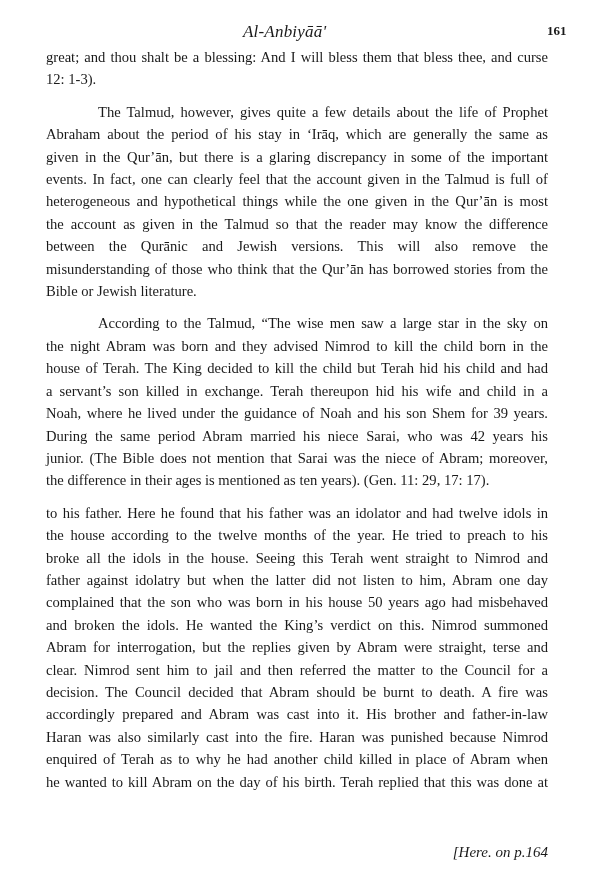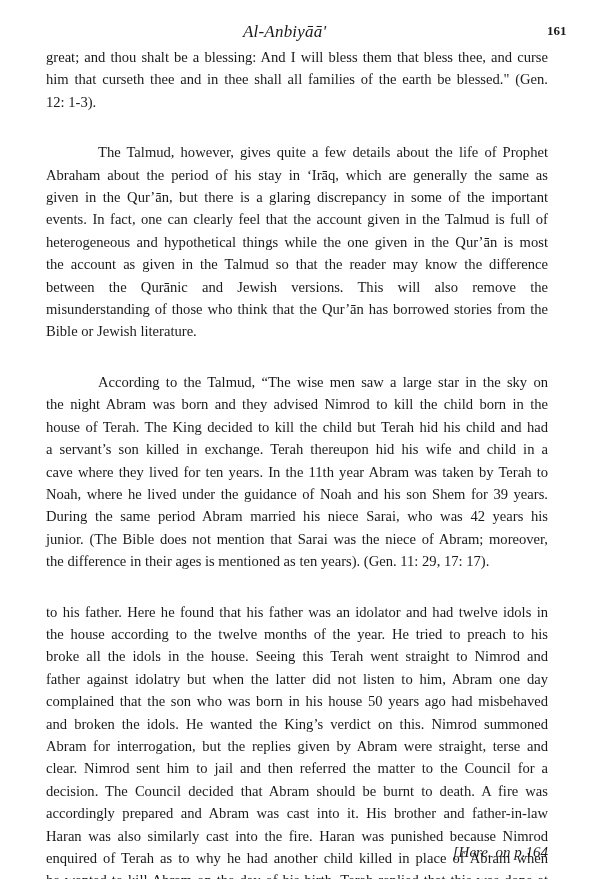--- a/index.html
+++ b/index.html
@@ -5,55 +5,53 @@
     html, body { margin: 0; padding: 0; background: #ffffff; }
     body { width: 600px; height: 879px; position: relative; overflow: hidden;
       font-family: "Liberation Serif", "DejaVu Serif", serif; color: #1a1a1a; }
     .running-head { position: absolute; top: 20px; left: 0; width: 600px; height: 24px; }
     .running-title { position: absolute; left: 243px; top: 2px; font-style: italic; font-size: 17px; letter-spacing: 0.2px; }
     .page-number { position: absolute; left: 547px; top: 3px; font-size: 13px; font-weight: bold; }
     .body-text { position: absolute; top: 46px; left: 46px; width: 502px; font-size: 14.6px; line-height: 22.4px; }
     .para { margin: 0; text-align: justify; font-family: Liberation Serif, serif; }
     .para .line { display: block; text-align: justify; text-align-last: justify; white-space: nowrap; }
     .para .line.last { text-align-last: left; }
-    .para.gap { margin-top: 28px; }
+    .para.gap { margin-top: 10px; }
     .indent { padding-left: 52px; }
     .contd { position: absolute; top: 844px; right: 52px; font-style: italic; font-size: 15px; }
   </style>
 </head>
 <body>
 
 <div class="running-head">
   <span class="running-title">Al-Anbiyāā'</span>
   <span class="page-number">161</span>
 </div>
 
 <div class="body-text" id="body-text">
     <p class="para">
       <span class="line">great;  and thou shalt be a blessing: And I will bless them that bless thee, and curse</span>
-      <span class="line">him  that  curseth  thee and in thee shall all families of the earth be blessed." (Gen.</span>
       <span class="line last">12: 1-3).</span>
     </p>
     <p class="para gap">
       <span class="line indent">The  Talmud,  however,  gives quite a few details about the life of Prophet</span>
       <span class="line">Abraham  about  the  period  of  his  stay in ‘Irāq, which are generally the same as</span>
       <span class="line">given  in  the  Qur’ān,  but  there is a glaring discrepancy in some of the important</span>
       <span class="line">events.  In  fact, one can clearly feel that the account given in the Talmud is full of</span>
       <span class="line">heterogeneous  and  hypothetical  things  while the one given in the Qur’ān is most</span>
       <span class="line">the  account  as  given  in  the  Talmud  so that the reader may know the difference</span>
       <span class="line">between  the  Qurānic  and  Jewish  versions.  This  will  also  remove  the</span>
       <span class="line">misunderstanding of those who think that the Qur’ān has borrowed stories from the</span>
       <span class="line last">Bible or Jewish literature.</span>
     </p>
     <p class="para gap">
       <span class="line indent">According  to  the  Talmud,  “The wise men saw a large star in the sky on</span>
       <span class="line">the  night  Abram  was  born  and they advised Nimrod to kill the child born in the</span>
       <span class="line">house   of Terah. The King decided to kill the child but Terah hid his child and had</span>
       <span class="line">a  servant’s  son  killed  in  exchange.  Terah  thereupon hid his wife and child in a</span>
-      <span class="line">cave  where they lived for ten years. In the 11th year Abram was taken by Terah to</span>
       <span class="line">Noah,  where  he lived under the guidance of Noah and his son Shem for 39 years.</span>
       <span class="line">During  the  same  period  Abram  married  his  niece Sarai, who was 42 years his</span>
       <span class="line">junior.  (The Bible does not mention that Sarai was the niece of Abram; moreover,</span>
       <span class="line last">the difference in their ages is mentioned as ten years). (Gen. 11: 29, 17: 17).</span>
     </p>
     <p class="para gap">
       <span class="line">to  his father. Here he found that his father was an idolator and had twelve idols in</span>
       <span class="line">the  house  according  to  the  twelve  months of the year. He tried to preach to his</span>
       <span class="line">broke  all  the  idols  in  the  house. Seeing this Terah went straight to Nimrod and</span>
       <span class="line">father  against  idolatry  but  when  the  latter did not listen to him, Abram one day</span>

